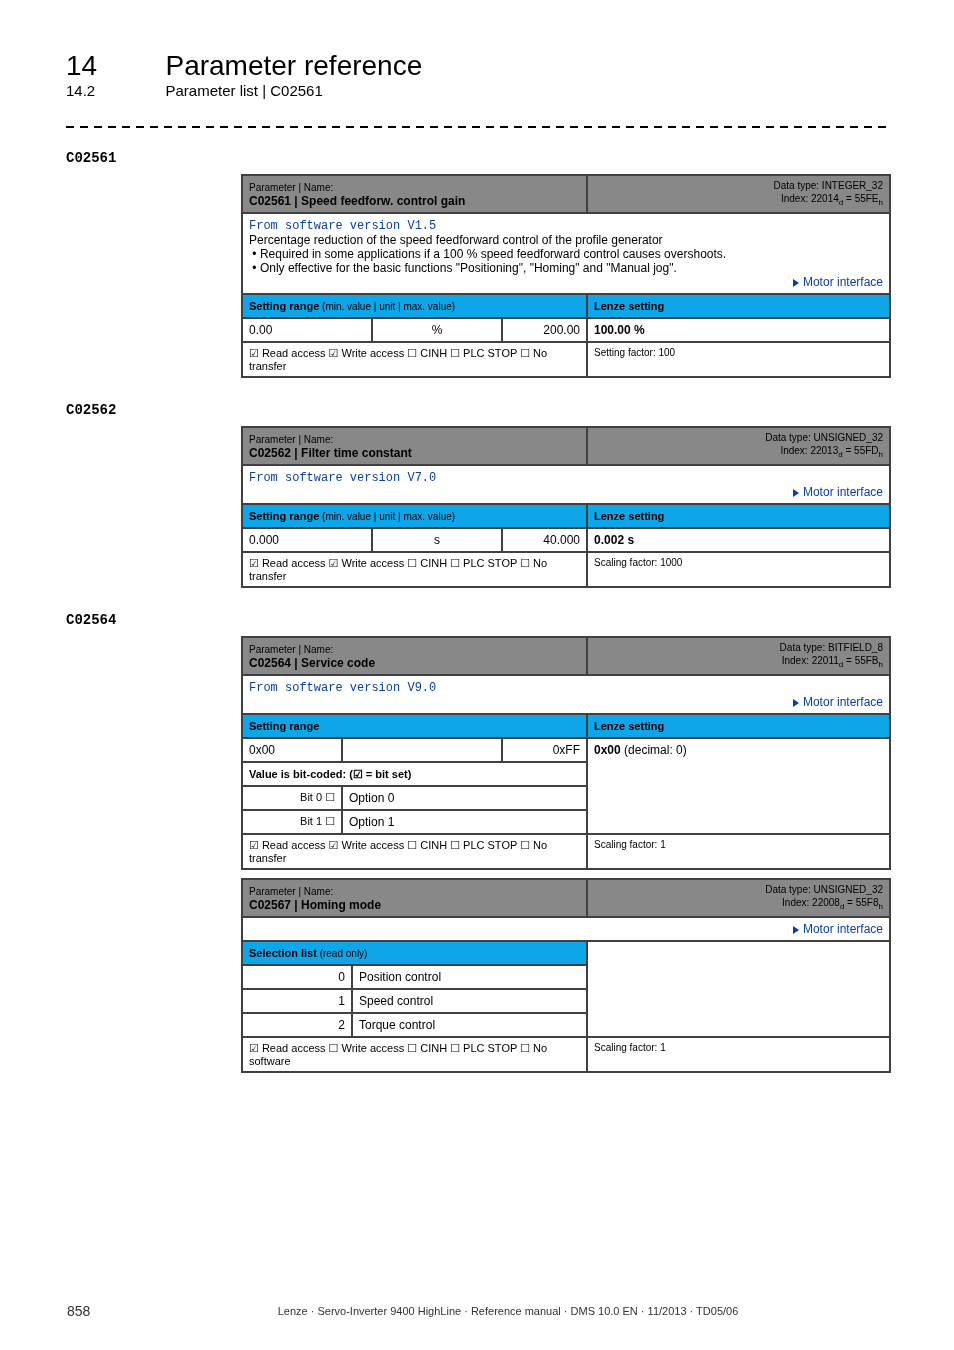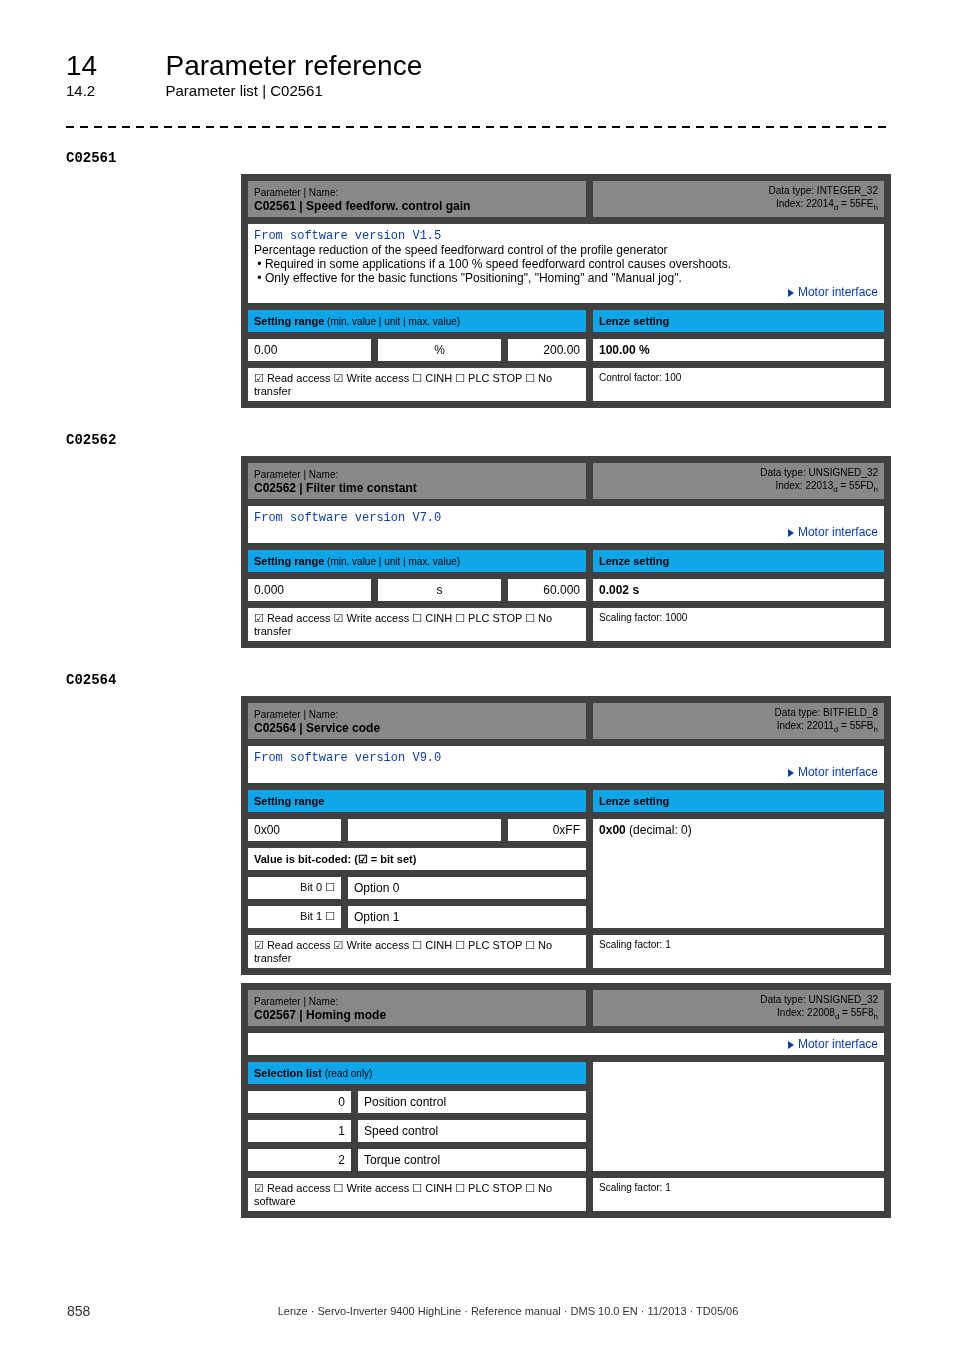--- a/index.html
+++ b/index.html
@@ -51,21 +51,21 @@
     margin-top: 8px;
     width: 650px;
   }
   table.param {
     border-collapse: collapse;
     width: 100%;
     font-size: 12px;
     table-layout: fixed;
   }
   table.param td, table.param th {
-    border: 7px solid #404040;
+    border: 2px solid #404040;
     padding: 4px 6px;
     vertical-align: top;
   }
   .row-dark td {
     background: #888;
     color: #000;
   }
   .row-dark .hdr-label {
     font-size: 10px;
     color: #000;
@@ -177,21 +177,21 @@
         <td><span class="colhdr">Lenze setting</span></td>
       </tr>
       <tr class="nb">
         <td>0.00</td>
         <td class="" style="text-align:center">%</td>
         <td class="rt">200.00</td>
         <td><b>100.00 %</b></td>
       </tr>
       <tr class="nb">
         <td colspan="3" class="tiny cbx">☑ Read access   ☑ Write access   ☐ CINH   ☐ PLC STOP   ☐ No transfer</td>
-        <td class="tiny">Control factor: 100</td>
+        <td class="tiny">Setting factor: 100</td>
       </tr>
     </tbody>
       </table>
   </div>
 
   <div class="param-code">C02562</div>
   <div class="tbl-wrap">
     <table class="param">
       <colgroup>
           <col style="width:130px">
@@ -216,21 +216,21 @@
           <div class="motor"><span class="tri"></span><span>Motor interface</span></div>
         </td>
       </tr>
       <tr class="row-mid">
         <td colspan="3"><span class="colhdr">Setting range</span><span class="tiny"> (min. value | unit | max. value)</span></td>
         <td><span class="colhdr">Lenze setting</span></td>
       </tr>
       <tr class="nb">
         <td>0.000</td>
         <td style="text-align:center">s</td>
-        <td class="rt">60.000</td>
+        <td class="rt">40.000</td>
         <td><b>0.002 s</b></td>
       </tr>
       <tr class="nb">
         <td colspan="3" class="tiny cbx">☑ Read access   ☑ Write access   ☐ CINH   ☐ PLC STOP   ☐ No transfer</td>
         <td class="tiny">Scaling factor: 1000</td>
       </tr>
     </tbody>
       </table>
   </div>
 

